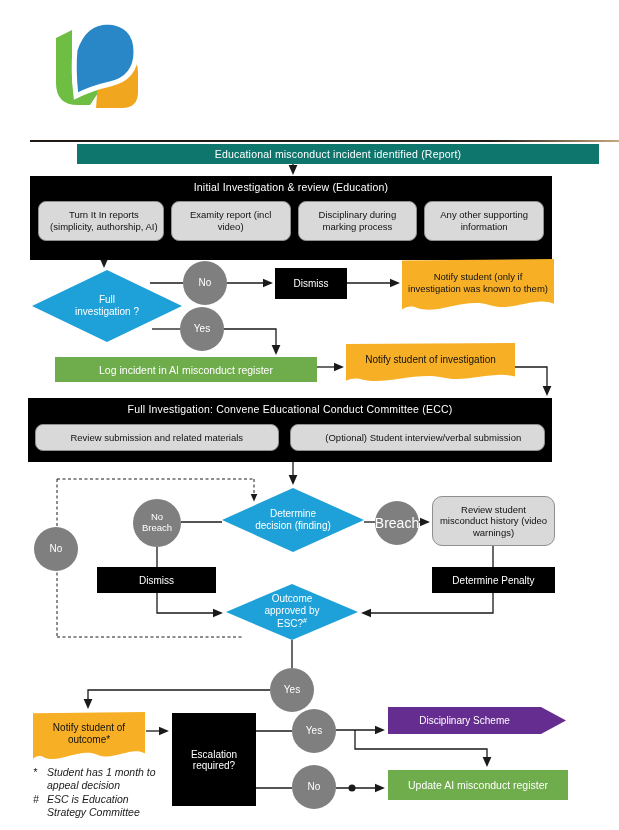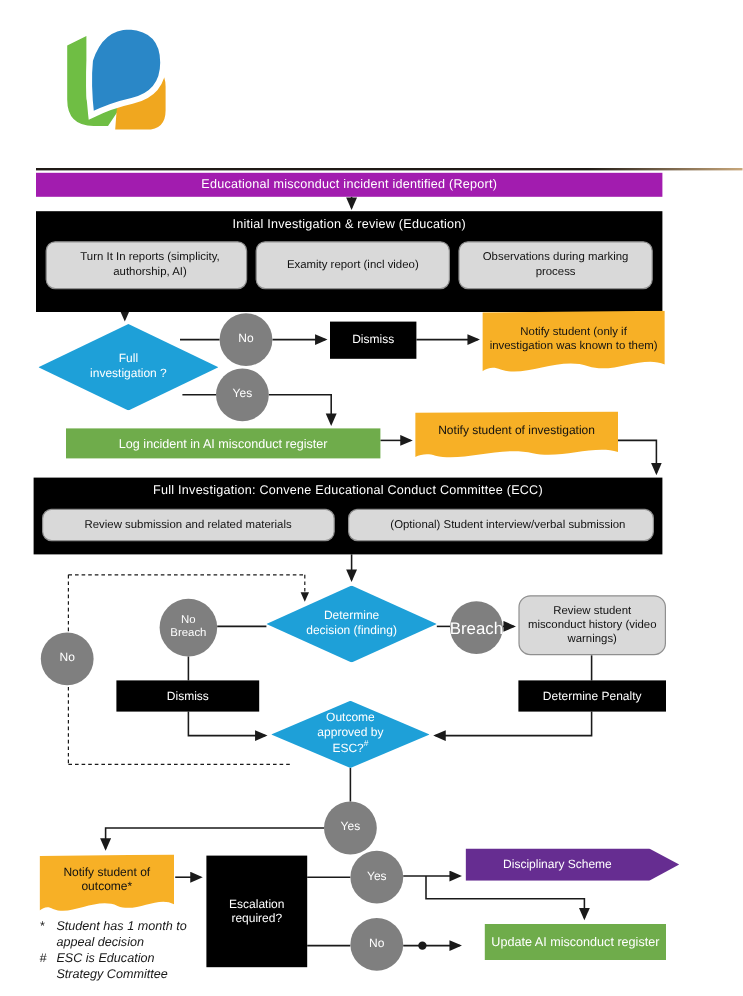--- a/index.html
+++ b/index.html
@@ -1,20 +1,20 @@
 <!DOCTYPE html>
 <html><head>
 <meta charset="utf-8">
 <style>
   html,body{margin:0;padding:0;background:#fff;}
   #page{position:relative;width:619px;height:830px;background:#fff;overflow:hidden;
         font-family:"Liberation Sans",sans-serif;color:#111;}
   .abs{position:absolute;box-sizing:border-box;}
   .center{display:flex;align-items:center;justify-content:center;text-align:center;}
-  .blackbar{background:#a21caf;color:#fff;font-size:10.5px;letter-spacing:.2px;}
+  .blackbar{background:#0f766e;color:#fff;font-size:10.5px;letter-spacing:.2px;margin-left:47px;}
   .blackbox{background:#000;color:#fff;font-size:10px;}
   .sectionbox{background:#000;color:#fff;}
   .section-title{font-size:10.5px;text-align:center;padding-top:5px;letter-spacing:.2px;}
   .grayitem{background:#D9D9D9;border:1px solid #8f8f8f;border-radius:8px;color:#111;
             font-size:9.5px;line-height:1.22;padding:2px 4px;}
   .diamond{background:#1EA0D8;color:#fff;font-size:10px;line-height:1.22;
            clip-path:polygon(50% 0,100% 50%,50% 100%,0 50%);}
   .circle{background:#7F7F7F;color:#fff;border-radius:50%;font-size:10px;line-height:1.15;}
   .greenbox{background:#6FAC4B;color:#fff;font-size:10.5px;}
   .flag{position:absolute;}
@@ -89,21 +89,22 @@
     </g>
   </svg>
 
   <div class="abs node blackbar center" style="left:30px;top:144px;width:522px;height:20px;">Educational misconduct incident identified (Report)</div>
 
   <div class="abs node sectionbox" style="left:30px;top:176px;width:522px;height:84px;">
     <div class="section-title">Initial Investigation &amp; review (Education)</div>
     <div style="position:absolute;left:8px;right:8px;top:25px;height:40px;display:flex;gap:7px;">
       <div class="grayitem center" style="flex:1;padding-left:10px;">Turn It In reports (simplicity, authorship, AI)</div>
       <div class="grayitem center" style="flex:1;">Examity report (incl video)</div>
-      <div class="grayitem center" style="flex:1;">Observations during marking process</div>
+      <div class="grayitem center" style="flex:1;">Disciplinary during marking process</div>
+      <div class="grayitem center" style="flex:1;">Any other supporting information</div>
     </div>
   </div>
 
   <div class="abs node diamond center" style="left:32px;top:270px;width:150px;height:72px;">
     <div style="width:72px;">Full investigation ?</div>
   </div>
 
   <div class="abs node circle center" style="left:183px;top:261px;width:44px;height:44px;">No</div>
   <div class="abs node circle center" style="left:180px;top:307px;width:44px;height:44px;">Yes</div>
 
@@ -172,21 +173,21 @@
   <div class="abs node circle center" style="left:292px;top:709px;width:44px;height:44px;">Yes</div>
   <div class="abs node circle center" style="left:292px;top:765px;width:44px;height:44px;">No</div>
 
   <div class="abs node" style="left:388px;top:707px;width:178px;height:27px;">
     <svg style="position:absolute;left:0;top:0;" width="178" height="27" viewBox="0 0 178 27">
       <polygon points="0,0 153,0 178,13.5 153,27 0,27" fill="#662D91"></polygon>
     </svg>
     <div class="center" style="position:absolute;left:0;top:0;width:153px;height:27px;color:#fff;font-size:10px;">Disciplinary Scheme</div>
   </div>
 
-  <div class="abs node greenbox center" style="left:404px;top:770px;width:151px;height:30px;">Update AI misconduct register</div>
+  <div class="abs node greenbox center" style="left:388px;top:770px;width:180px;height:30px;">Update AI misconduct register</div>
 
   <div class="footnote node" style="left:33px;top:766px;">
     <span class="marker">*</span>
     <span class="ftext">Student has 1 month to appeal decision</span>
   </div>
   <div class="footnote node" style="left:33px;top:793px;">
     <span class="marker">#</span>
     <span class="ftext">ESC is Education Strategy Committee</span>
   </div>
 

